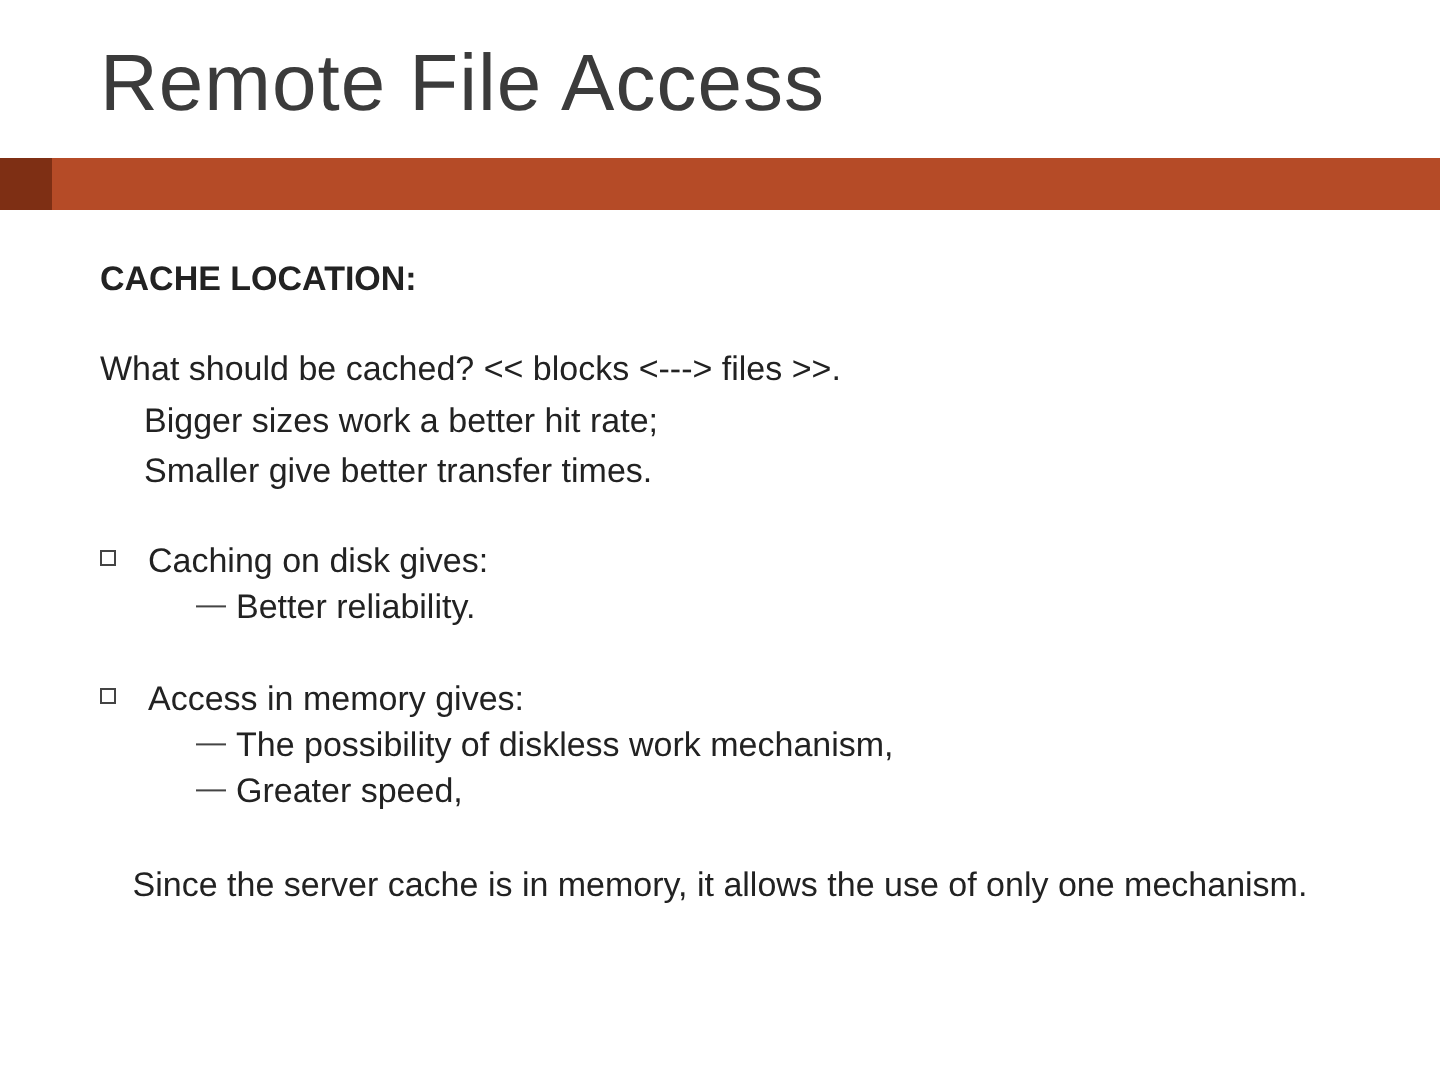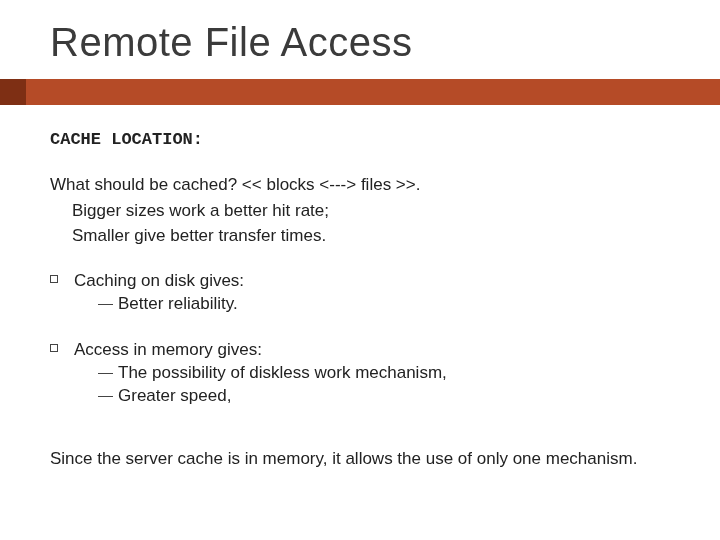--- a/index.html
+++ b/index.html
@@ -43,21 +43,20 @@
     background: #7e2f14;
   }
   .content {
     margin-top: 24px;
     font-size: 17px;
     line-height: 1.25;
   }
   .section-heading {
     font-weight: 700;
     margin-bottom: 24px;
-    font-family: Liberation Mono, monospace;
   }
   .para {
     margin-bottom: 4px;
   }
   .indent1 {
     padding-left: 22px;
   }
   .blk {
     margin-top: 24px;
   }
@@ -84,21 +83,22 @@
   .dash-bullet {
     width: 14px;
     flex: 0 0 auto;
     text-align: left;
     color: #444;
     margin-right: 6px;
     margin-top: 1px;
     font-size: 15px;
   }
   .closing {
-    margin-top: 42px;
+    margin-top: 26px;
+    text-align: center;
   }
 </style>
 </head>
 <body>
 
 <div class="slide">
   <h1 class="title">Remote File Access</h1>
   <div class="band"></div>
 
   <div class="content">

